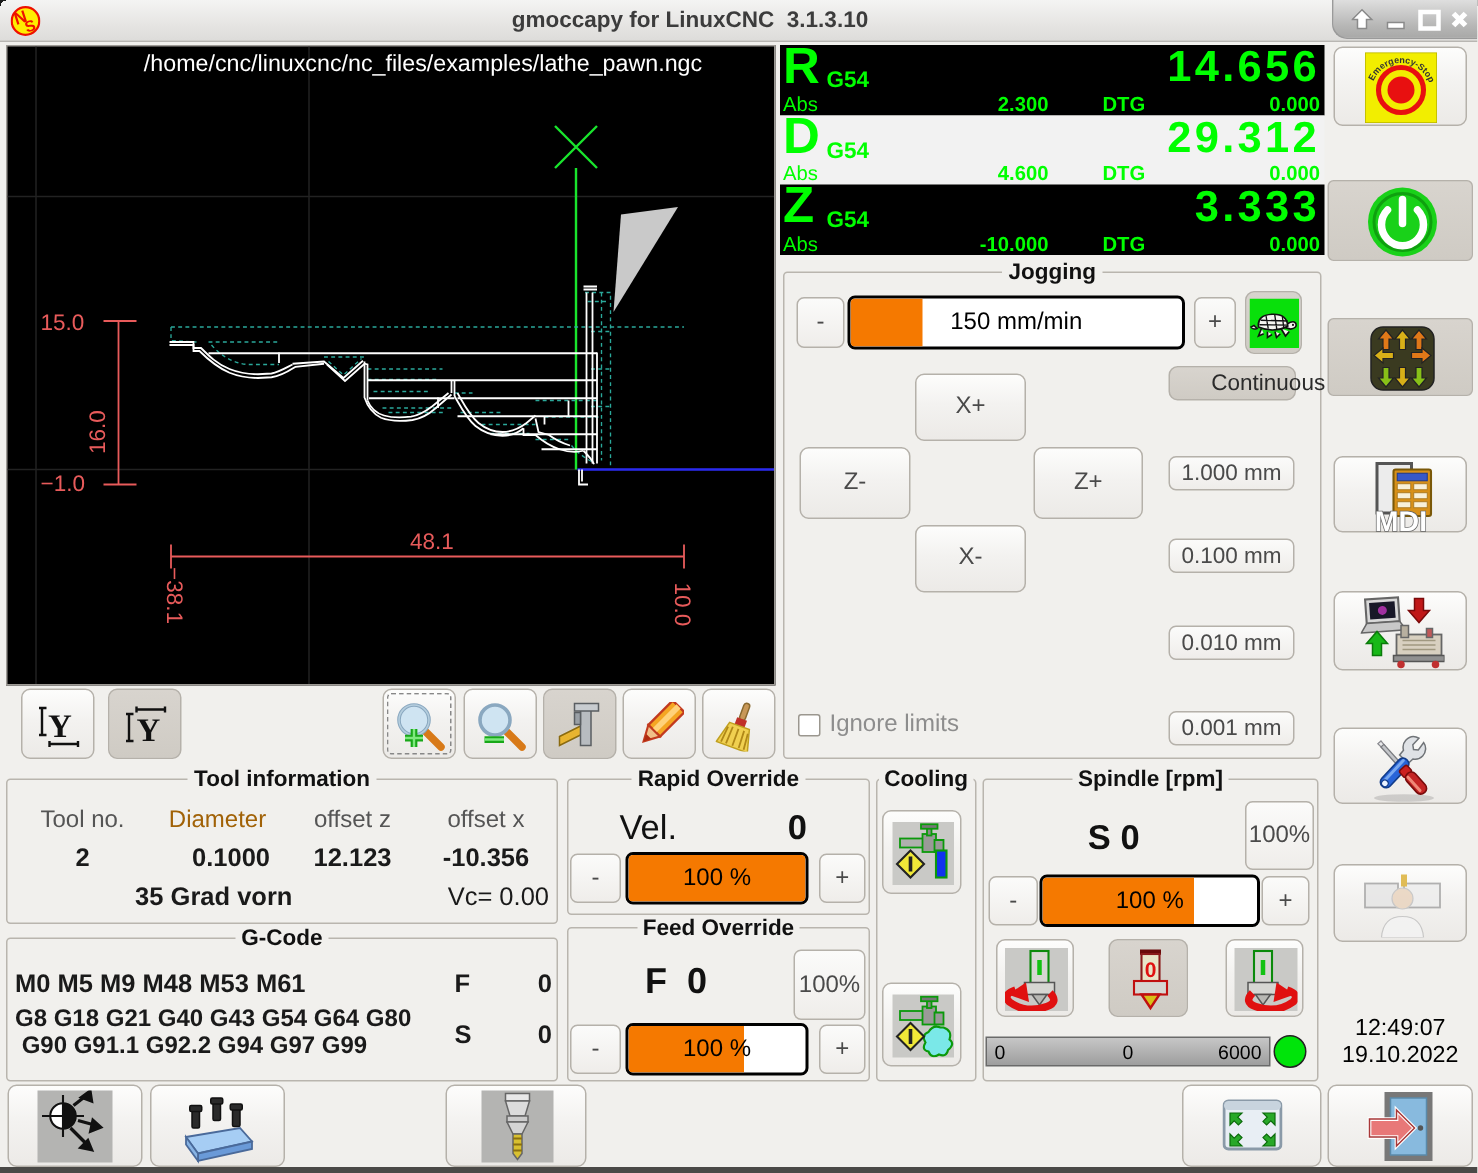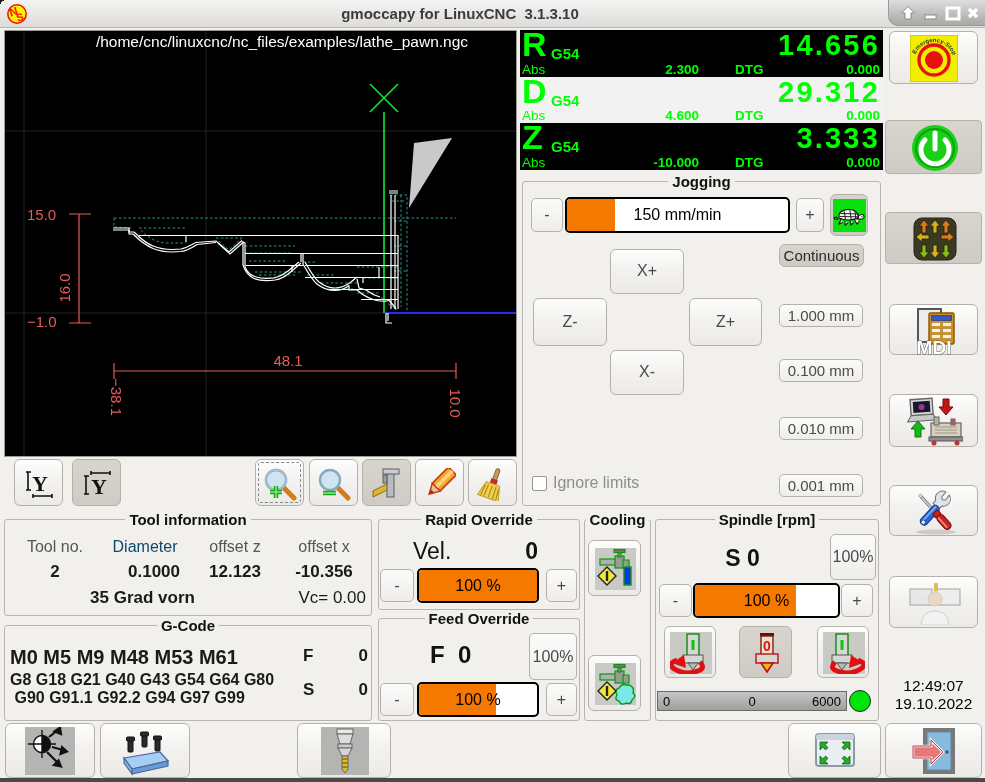--- a/index.html
+++ b/index.html
@@ -13,21 +13,21 @@
   font-size:15px; font-weight:bold; color:#3c3c3c; }
 #winctl { position:absolute; right:0; top:0; width:97px; height:26px;
   background:linear-gradient(#dedede,#b6b6b5 70%,#a9a9a8); border-bottom-left-radius:10px;
   border-left:1px solid #9a9a9a; border-bottom:1px solid #9a9a9a; }
 
 #preview { position:absolute; left:4px; top:30px; width:513px; height:427px; background:#000;
   border:1px solid #9d9a95; }
 
 .btn { position:absolute; background:linear-gradient(#fdfdfc,#f3f2f0 45%,#eceae7);
   border:1px solid #b5b1aa; border-radius:6px; }
-.btn.active { background:linear-gradient(#d8d4ce,#cfcbc4); }
+.btn.active { background:linear-gradient(#d8d4ce,#cfcbc4);padding-left:24px; }
 .btn .lbl { position:absolute; width:100%; text-align:center; color:#4a4a4a; }
 
 .dro { position:absolute; left:520px; width:363px; height:46px; color:#00ff00; }
 .dro.dark { background:#000; }
 .dro.lite { background:#f2f2f2; }
 .dro .axis { position:absolute; left:2px; top:-3px; font-size:34px; font-weight:bold; line-height:34px; }
 .dro .g54  { position:absolute; left:31px; top:15px; font-size:15px; font-weight:bold; }
 .dro .big  { position:absolute; right:3px; top:1px; font-size:29px; font-weight:bold; letter-spacing:2.2px; line-height:28px; }
 .dro .abs  { position:absolute; left:2px; bottom:1px; font-size:13.5px; font-weight:normal; line-height:13px; }
 .dro .v1   { position:absolute; left:99px; width:80px; bottom:1px; font-size:13.5px; font-weight:bold; line-height:13px; text-align:right;}
@@ -273,34 +273,34 @@
 <div class="smallbtn" style="left:779px;top:417px;width:84px;height:23px;font-size:15px;line-height:21px;">0.010 mm</div>
 <div class="smallbtn" style="left:779px;top:474px;width:84px;height:23px;font-size:15px;line-height:21px;">0.001 mm</div>
 
 <div class="abs" style="left:532px;top:476px;width:15px;height:15px;background:#fff;border:1px solid #9b978f;border-radius:2px;"></div>
 <div class="abs" style="left:553px;top:474px;font-size:16px;color:#8d8d8d;">Ignore limits</div>
 
 <div class="frame" style="left:4px;top:519px;width:368px;height:97px;">
   <div class="ftitle"><span>Tool information</span></div>
 </div>
 <div class="abs" style="left:0px;top:538px;width:110px;text-align:center;font-size:16px;color:#555;">Tool no.</div>
-<div class="abs" style="left:100px;top:538px;width:90px;text-align:center;font-size:16px;color:#0c4a6e;">Diameter</div>
+<div class="abs" style="left:100px;top:538px;width:90px;text-align:center;font-size:16px;color:#a16207;">Diameter</div>
 <div class="abs" style="left:195px;top:538px;width:80px;text-align:center;font-size:16px;color:#555;">offset z</div>
 <div class="abs" style="left:284px;top:538px;width:80px;text-align:center;font-size:16px;color:#555;">offset x</div>
 <div class="abs" style="left:0px;top:562px;width:110px;text-align:center;font-size:17px;font-weight:bold;color:#1a1a1a;">2</div>
 <div class="abs" style="left:100px;top:562px;width:80px;text-align:right;font-size:17px;font-weight:bold;color:#1a1a1a;">0.1000</div>
 <div class="abs" style="left:195px;top:562px;width:80px;text-align:center;font-size:17px;font-weight:bold;color:#1a1a1a;">12.123</div>
 <div class="abs" style="left:284px;top:562px;width:80px;text-align:center;font-size:17px;font-weight:bold;color:#1a1a1a;">-10.356</div>
 <div class="abs" style="left:60px;top:588px;width:165px;text-align:center;font-size:17px;font-weight:bold;color:#1a1a1a;">35 Grad vorn</div>
 <div class="abs" style="left:280px;top:588px;width:86px;text-align:right;font-size:17px;color:#1a1a1a;">Vc= 0.00</div>
 
 <div class="frame" style="left:4px;top:625px;width:368px;height:96px;">
   <div class="ftitle"><span>G-Code</span></div>
 </div>
-<div class="abs" style="left:10px;top:646px;font-size:20px;font-weight:bold;color:#1a1a1a;">M0 M5 M9 M48 M53 M61</div>
+<div class="abs" style="left:10px;top:646px;font-size:17px;font-weight:bold;color:#1a1a1a;">M0 M5 M9 M48 M53 M61</div>
 <div class="abs" style="left:303px;top:646px;font-size:17px;font-weight:bold;color:#1a1a1a;">F</div>
 <div class="abs" style="left:320px;top:646px;width:48px;text-align:right;font-size:17px;font-weight:bold;color:#1a1a1a;">0</div>
 <div class="abs" style="left:10px;top:671px;font-size:16px;font-weight:bold;color:#1a1a1a;">G8 G18 G21 G40 G43 G54 G64 G80<br>&nbsp;G90 G91.1 G92.2 G94 G97 G99</div>
 <div class="abs" style="left:303px;top:680px;font-size:17px;font-weight:bold;color:#1a1a1a;">S</div>
 <div class="abs" style="left:320px;top:680px;width:48px;text-align:right;font-size:17px;font-weight:bold;color:#1a1a1a;">0</div>
 
 <div class="frame" style="left:378px;top:519px;width:202px;height:91px;">
   <div class="ftitle"><span>Rapid Override</span></div>
 </div>
 <div class="abs" style="left:413px;top:538px;font-size:23px;font-weight:normal;color:#111;">Vel.</div>

